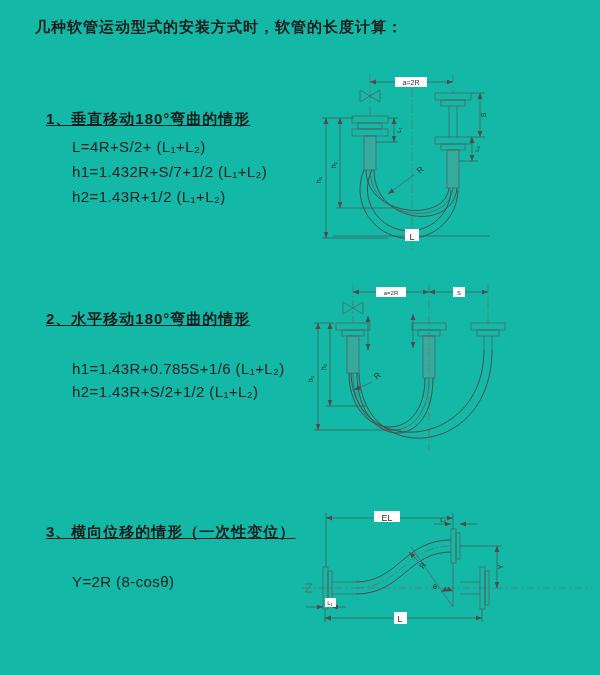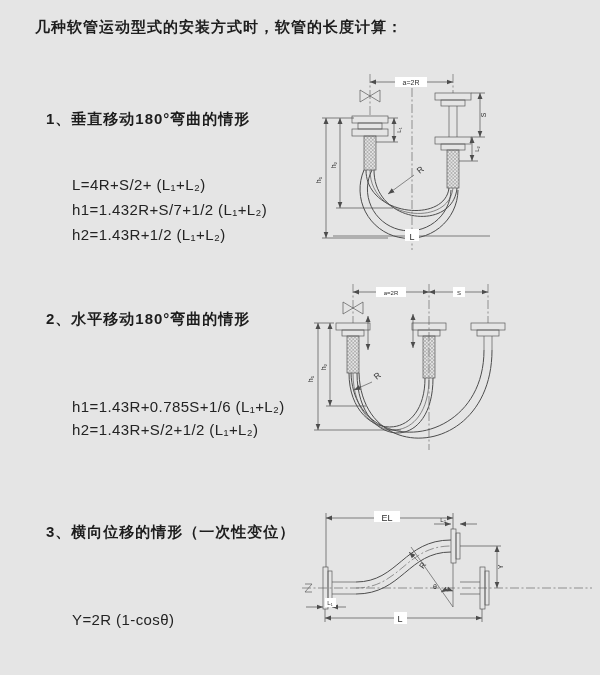--- a/index.html
+++ b/index.html
@@ -1,20 +1,20 @@
 <!DOCTYPE html>
 <html><head>
 <meta charset="utf-8">
 <style>
   html,body{margin:0;padding:0;background:#ffffff;}
-  .page{position:relative;width:600px;height:675px;background:#e5e5e5;overflow:hidden;
+  .page{position:relative;width:600px;height:675px;background:#14b8a6;overflow:hidden;
         font-family:"Liberation Sans","DejaVu Sans",sans-serif;color:#1d1d1d;}
   .title{position:absolute;left:35px;top:18px;font-size:15px;font-weight:bold;letter-spacing:1px;}
-  .sec-heading{position:absolute;font-size:15px;font-weight:bold;letter-spacing:1px;white-space:nowrap;}
-  .formula{position:absolute;font-size:15px;font-weight:400;letter-spacing:0.4px;color:#232323;white-space:nowrap;margin-top:38px;}
+  .sec-heading{position:absolute;font-size:15px;font-weight:bold;letter-spacing:1px;white-space:nowrap;text-decoration:underline;}
+  .formula{position:absolute;font-size:15px;font-weight:400;letter-spacing:0.4px;color:#232323;white-space:nowrap;}
   .diagram{position:absolute;}
   svg{display:block;}
   svg .ln{fill:none;stroke:#4d4d4d;stroke-width:1;}
   svg .tn{fill:none;stroke:#5a5a5a;stroke-width:0.7;}
   svg .dim{fill:none;stroke:#4d4d4d;stroke-width:0.7;}
   svg .cl{fill:none;stroke:#6a6a6a;stroke-width:0.7;stroke-dasharray:9 2.5 2 2.5;}
   svg text{fill:#2e2e2e;font-family:"Liberation Sans","DejaVu Sans",sans-serif;}
   svg .lbl{font-size:7px;}
   svg .lbl-s{font-size:6px;}
   svg .lbl-b{font-size:9px;}
@@ -30,21 +30,21 @@
   <div class="sec-heading" style="left:46px;top:110px">1、垂直移动180°弯曲的情形</div>
   <div class="formula" style="left:72px;top:138px">L=4R+S/2+ (L₁+L₂)</div>
   <div class="formula" style="left:72px;top:163px">h1=1.432R+S/7+1/2 (L₁+L₂)</div>
   <div class="formula" style="left:72px;top:188px">h2=1.43R+1/2 (L₁+L₂)</div>
 
   <div class="sec-heading" style="left:46px;top:310px">2、水平移动180°弯曲的情形</div>
   <div class="formula" style="left:72px;top:360px">h1=1.43R+0.785S+1/6 (L₁+L₂)</div>
   <div class="formula" style="left:72px;top:383px">h2=1.43R+S/2+1/2 (L₁+L₂)</div>
 
   <div class="sec-heading" style="left:46px;top:523px">3、横向位移的情形（一次性变位）</div>
-  <div class="formula" style="left:72px;top:573px">Y=2R (1-cosθ)</div>
+  <div class="formula" style="left:72px;top:573px">Y=2R (8-cosθ)</div>
 
   <div class="diagram" style="left:308px;top:68px">
   <svg width="280" height="195" viewBox="0 0 280 195">
     <defs>
       <marker id="ae1" markerWidth="8" markerHeight="6" refX="6.5" refY="3" orient="auto" markerUnits="userSpaceOnUse">
             <path d="M0,0.5 L6.5,3 L0,5.5 Z" fill="#4d4d4d"></path>
           </marker>
       <marker id="as1" markerWidth="8" markerHeight="6" refX="0.5" refY="3" orient="auto" markerUnits="userSpaceOnUse">
             <path d="M6.5,0.5 L0.5,3 L6.5,5.5 Z" fill="#4d4d4d"></path>
           </marker>

